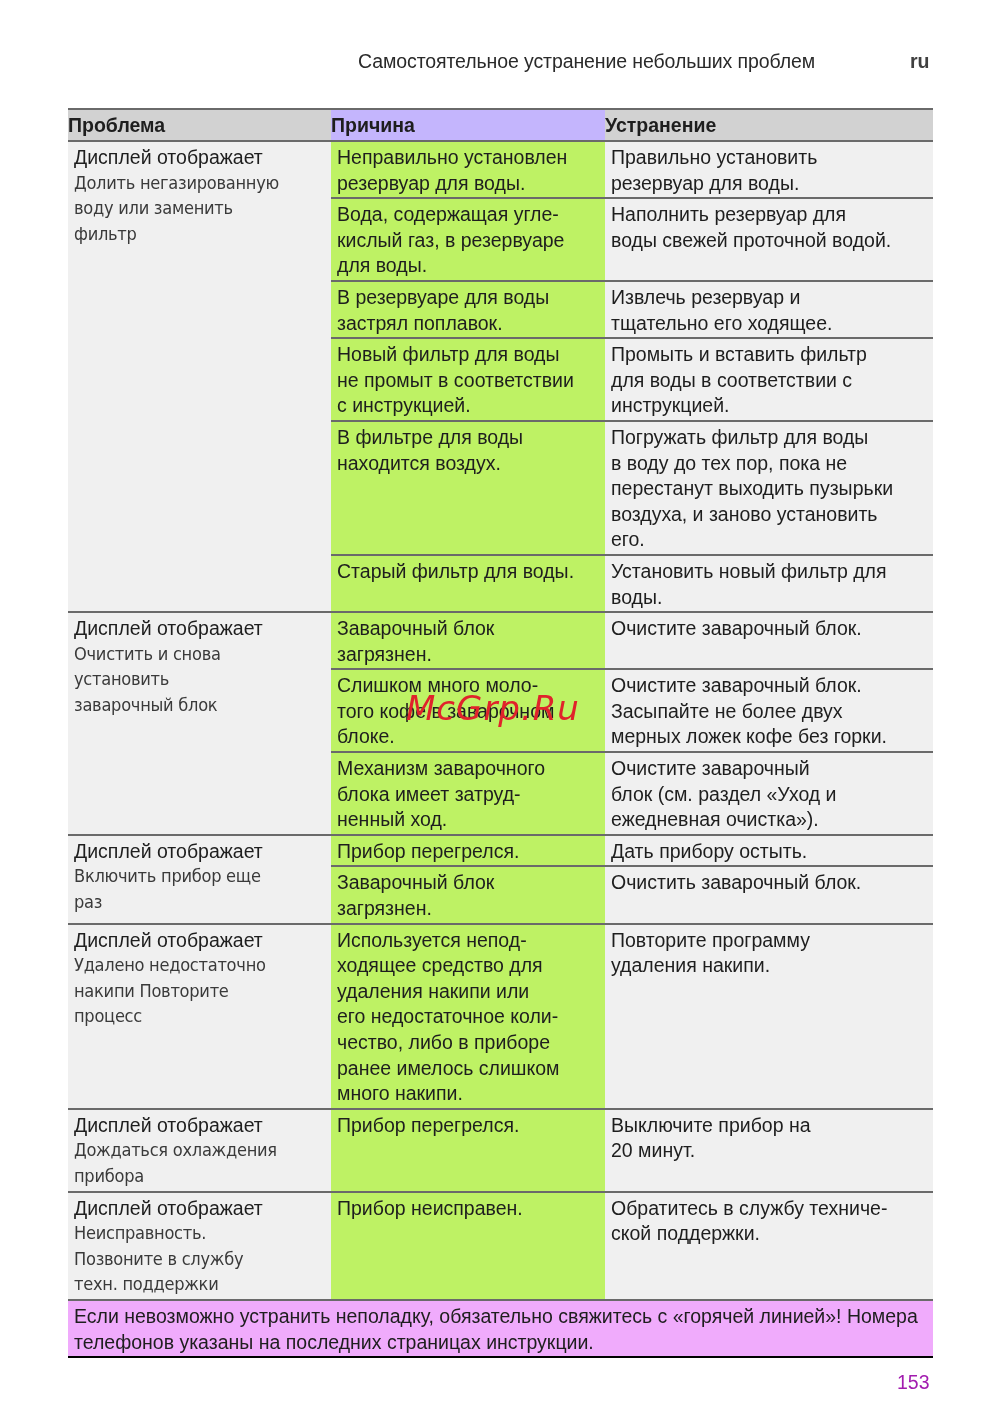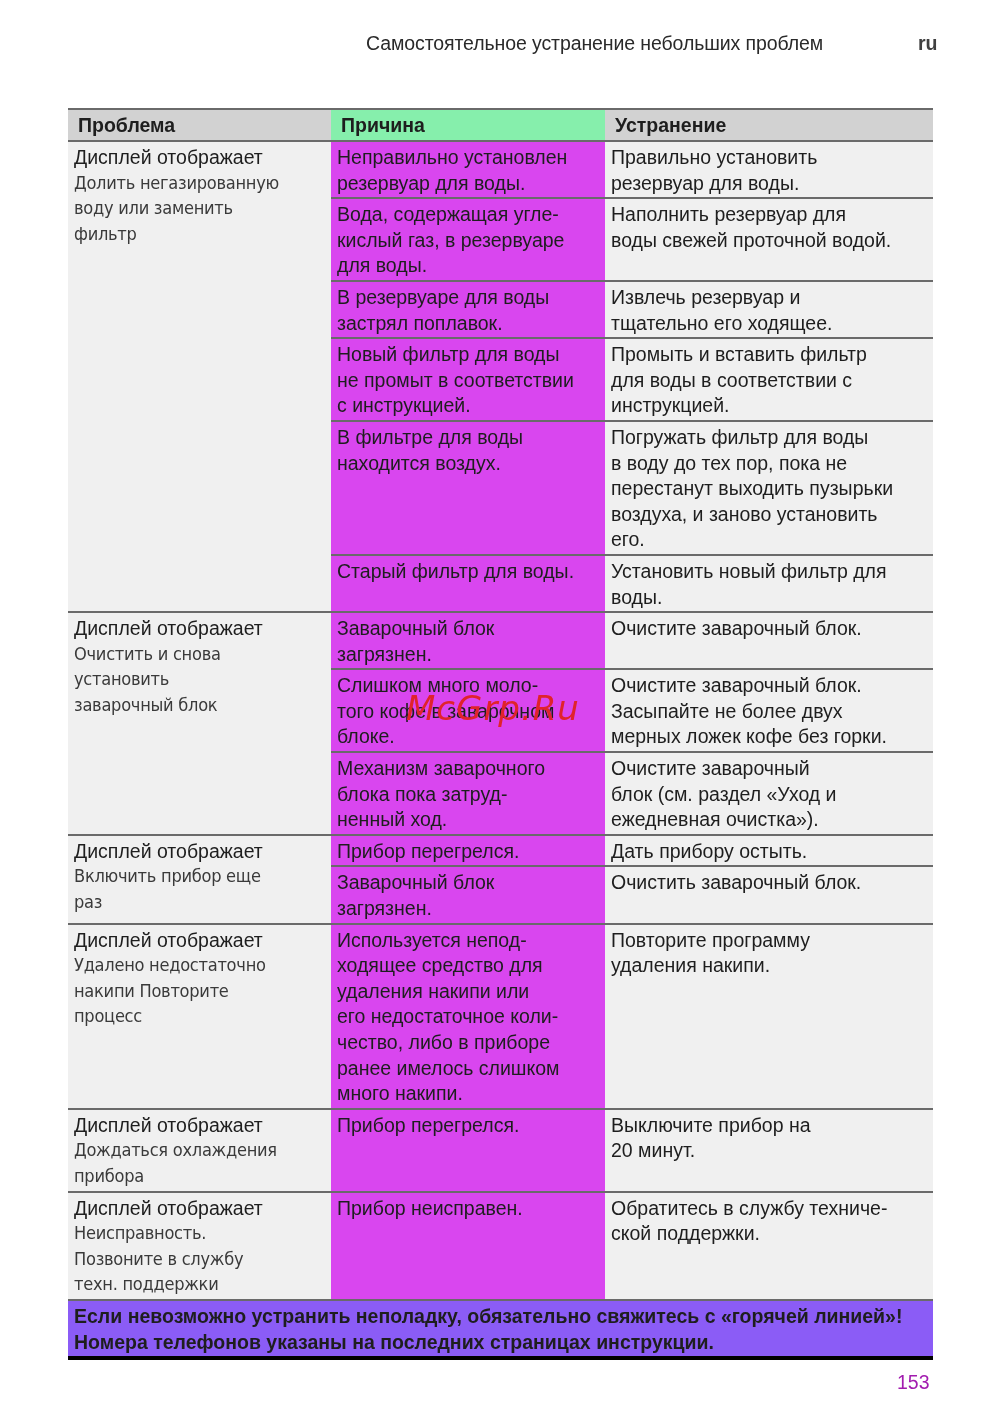--- a/index.html
+++ b/index.html
@@ -1,38 +1,38 @@
 <!DOCTYPE html>
 <html><head>
 <meta charset="utf-8">
 <style>
   html, body { margin: 0; padding: 0; background: #ffffff; }
   body { width: 1000px; height: 1419px; position: relative; overflow: hidden;
          font-family: "Liberation Sans", sans-serif; color: #1e1e1e; }
-  .header { position: absolute; top: 32px; left: 0; width: 892px; height: 28px; margin-left: 8px; }
+  .header { position: absolute; top: 50px; left: 0; width: 892px; height: 28px; }
   .header-title { position: absolute; left: 358px; top: 0; font-size: 19.5px; color: #2a2a2a; letter-spacing: -0.1px; }
   .header-lang { position: absolute; left: 910px; top: 0; font-size: 19.5px; font-weight: bold; color: #404040; }
   .page-number { position: absolute; left: 897px; top: 1371px; font-size: 19.5px; color: #a21caf; }
 
   table.tbl { position: absolute; left: 68px; top: 108px; width: 865px; border-collapse: collapse; table-layout: fixed; }
   table.tbl col.c1 { width: 263px; }
   table.tbl col.c2 { width: 274px; }
   table.tbl col.c3 { width: 328px; }
-  table.tbl th { background: #d2d2d2; text-align: left; font-weight: bold; font-size: 19.5px; padding: 2px 6px 2px 10px; height: 26px; border-top: 2px solid #6a6a6a; border-bottom: 1px solid #6a6a6a; }
-  table.tbl th:nth-child(2) { background: #86efac; }
+  table.tbl th { background: #d2d2d2; text-align: left; font-weight: bold; font-size: 19.5px; padding: 2px 6px 2px 0; height: 26px; border-top: 2px solid #6a6a6a; border-bottom: 1px solid #6a6a6a; }
+  table.tbl th:nth-child(2) { background: #c4b5fd; }
   table.tbl td { vertical-align: top; font-size: 19.5px; line-height: 25.6px; padding: 3px 6px 1px 6px; }
   td.problem { background: #f0f0f0; border-top: 2px solid #6a6a6a; }
-  td.cause { background: #d946ef; }
+  td.cause { background: #bef264; }
   td.fix { background: #f0f0f0; }
   tr.group-start td { border-top: 2px solid #6a6a6a; }
   tr.sub td.cause, tr.sub td.fix { border-top: 2px solid #6a6a6a; margin-left: 34px; }
   .p-main { display: block; white-space: pre-line; }
   .p-display { display: block; white-space: pre-line; font-family: "DejaVu Sans", sans-serif; font-size: 17.5px; line-height: 25.6px; color: #3a3a3a; letter-spacing: -0.3px; transform: scaleX(0.93); transform-origin: left; }
   .cell-text { white-space: pre-line; display: block; }
-  td.note { background: #8b5cf6; font-weight: bold; font-size: 19.5px; line-height: 25.6px; padding: 3px 6px 3px 6px; border-top: 2px solid #6a6a6a; border-bottom: 4px solid #000000; }
+  td.note { background: #f0abfc; font-weight: normal; font-size: 19.5px; line-height: 25.6px; padding: 3px 6px 3px 6px; border-top: 2px solid #6a6a6a; border-bottom: 2px solid #000000; }
   .watermark { position: absolute; left: 406px; top: 688px; font-family: "DejaVu Sans", sans-serif; font-style: italic; font-size: 34px; color: #e0232b; letter-spacing: 1px; }
 </style>
 </head>
 <body>
 
 <div class="header">
   <span class="header-title">Самостоятельное устранение небольших проблем</span>
   <span class="header-lang">ru</span>
 </div>
 
@@ -144,21 +144,21 @@
         </td>
         <td class="fix">
           <span class="cell-text">Очистите заварочный блок.
 Засыпайте не более двух
 мерных ложек кофе без горки.</span>
         </td>
       </tr>
       <tr class="sub">
         <td class="cause">
           <span class="cell-text">Механизм заварочного
-блока пока затруд-
+блока имеет затруд-
 ненный ход.</span>
         </td>
         <td class="fix">
           <span class="cell-text">Очистите заварочный
 блок (см. раздел «Уход и
 ежедневная очистка»).</span>
         </td>
       </tr>
       <tr class="group-start">
         <td class="problem" rowspan="2">

